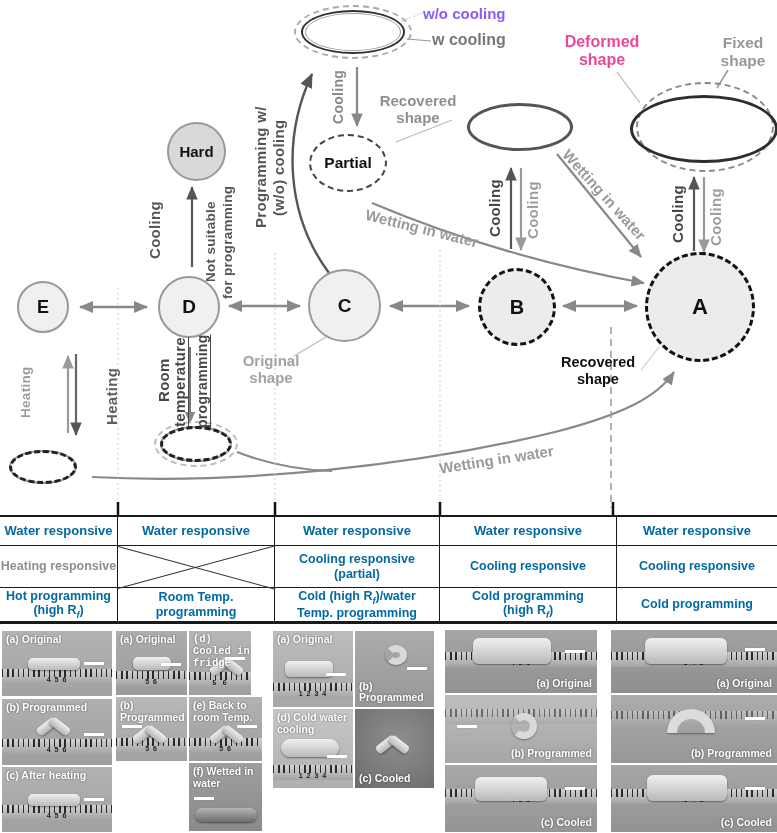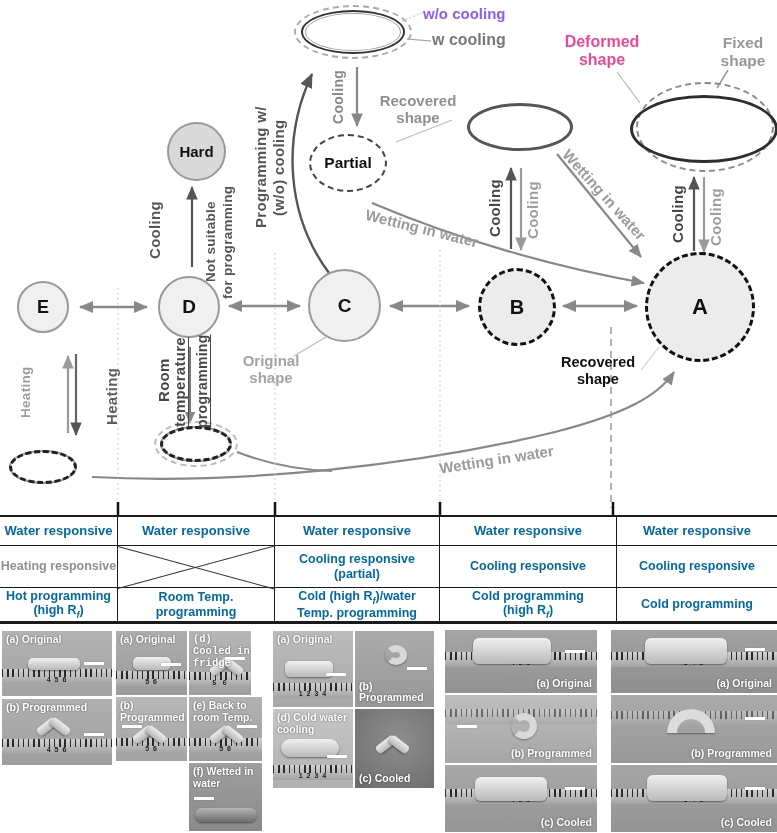--- a/index.html
+++ b/index.html
@@ -226,20 +226,28 @@
     <div class="plabel pl-tl">(a) Original</div>
   </div>
   <div class="photo" style="left:2px;top:699px;width:110px;height:66px;background:linear-gradient(#b0b0b0,#9e9e9e);">
     <div class="ruler" style="top:40px;">
         <div class="rdigits">4 5 6</div>
       </div>
     <div class="bent" style="left:34px;top:14px;"></div>
     <div class="sbar" style="right:8px;top:34px;"></div>
     <div class="plabel pl-tl">(b) Programmed</div>
   </div>
+  <div class="photo" style="left:2px;top:767px;width:110px;height:65px;background:linear-gradient(#b3b3b3,#a0a0a0);">
+    <div class="ruler" style="top:38px;">
+        <div class="rdigits">4 5 6</div>
+      </div>
+    <div class="blob" style="left:26px;top:27px;width:52px;height:12px;"></div>
+    <div class="sbar" style="right:8px;top:31px;"></div>
+    <div class="plabel pl-tl">(c) After heating</div>
+  </div>
 
   <div class="photo" style="left:116px;top:631px;width:71px;height:64px;background:linear-gradient(#adadad,#9b9b9b);">
     <div class="ruler" style="top:40px;">
         <div class="rdigits">5 6</div>
       </div>
     <div class="blob" style="left:17px;top:26px;width:38px;height:13px;"></div>
     <div class="sbar" style="right:6px;top:32px;"></div>
     <div class="plabel pl-tl">(a) Original</div>
   </div>
   <div class="photo" style="left:189px;top:631px;width:62px;height:64px;background:linear-gradient(#b6b6b6,#a0a0a0);font-family:Liberation Mono, monospace;">

